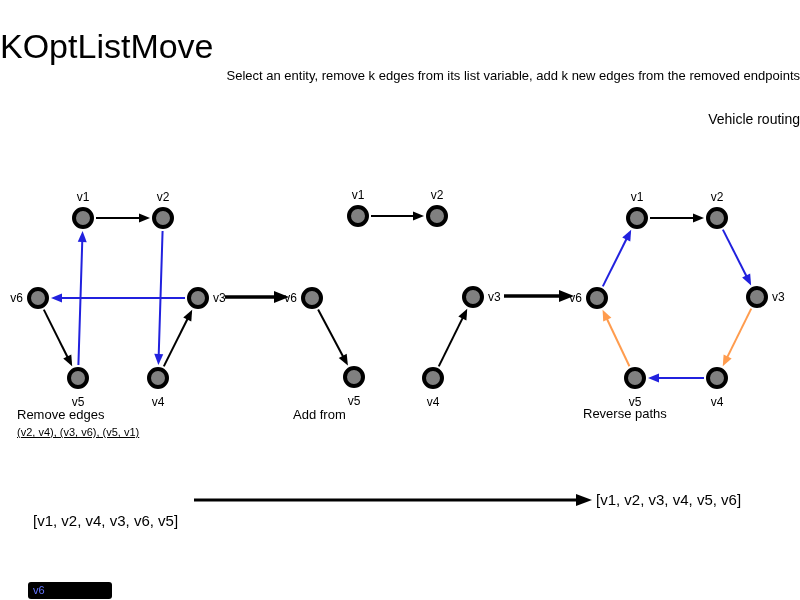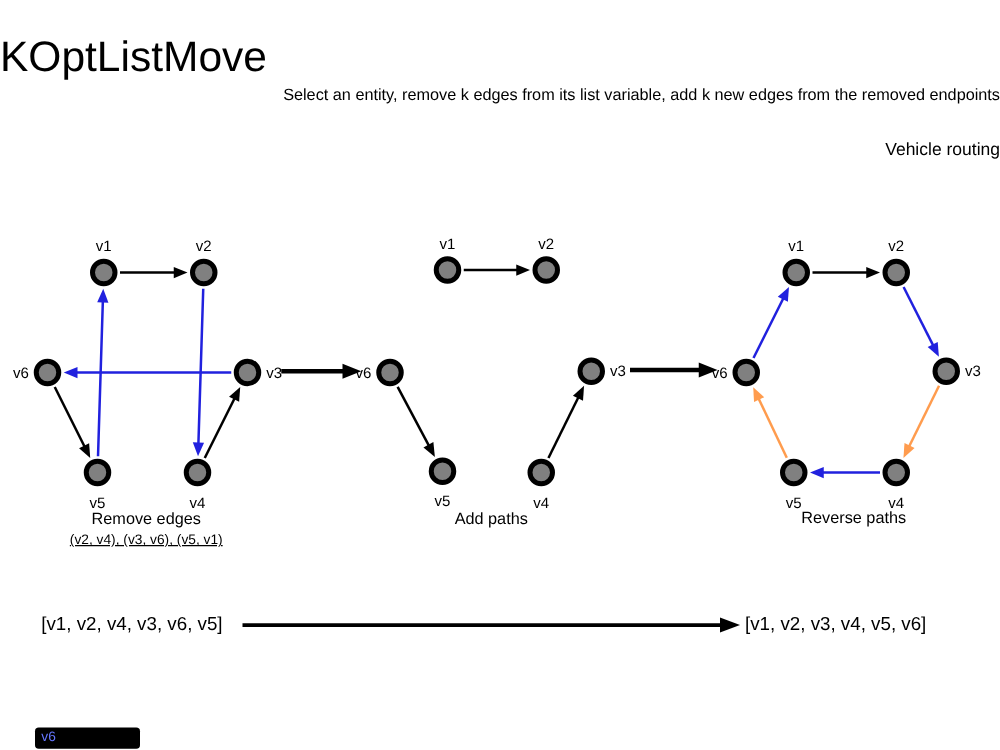--- a/index.html
+++ b/index.html
@@ -39,35 +39,35 @@
     position: absolute;
     top: 0; left: 0;
   }
   #diagram text {
     font-family: "Liberation Sans", sans-serif;
     font-size: 12px;
     fill: #000000;
   }
   .caption {
     position: absolute;
-    text-align: center;
+    text-align: left;
   }
   .caption .cap-line1 { font-size: 13px; line-height: 17px; }
   .caption .cap-line2 { font-size: 11px; line-height: 18px; text-decoration: underline; }
   .cap-1 { left: 17px;  top: 406px; width: 200px; }
   .cap-2 { left: 293px; top: 406px; width: 200px; }
   .cap-3 { left: 583px; top: 405px; width: 200px; }
   .listtext {
     position: absolute;
     top: 491px;
     font-size: 15px;
     line-height: 18px;
     white-space: nowrap;
   }
-  .list-before { left: 33px; }
+  .list-before { left: 33px; margin-top: 21px; }
   .list-after  { left: 596px; }
   .node-tooltip {
     position: absolute;
     left: 28px; top: 582px;
     width: 84px; height: 17px;
     background: #000000;
     border-radius: 3px;
     color: #6677ff;
     font-size: 11px;
     line-height: 17px;
@@ -193,21 +193,21 @@
         <line x1="194" y1="500" x2="577" y2="500" stroke="#000000" stroke-width="3"></line>
         <polygon points="592,500 576,506 576,494" fill="#000000"></polygon>
       </g>
     </svg>
 
   <div class="caption cap-1">
     <div class="cap-line1">Remove edges</div>
     <div class="cap-line2">(v2, v4), (v3, v6), (v5, v1)</div>
   </div>
   <div class="caption cap-2">
-    <div class="cap-line1">Add paths</div>
+    <div class="cap-line1">Add from</div>
   </div>
   <div class="caption cap-3">
     <div class="cap-line1">Reverse paths</div>
   </div>
 
   <div class="listtext list-before">[v1, v2, v4, v3, v6, v5]</div>
   <div class="listtext list-after">[v1, v2, v3, v4, v5, v6]</div>
 
   <div class="node-tooltip">
     <span>v6</span>

